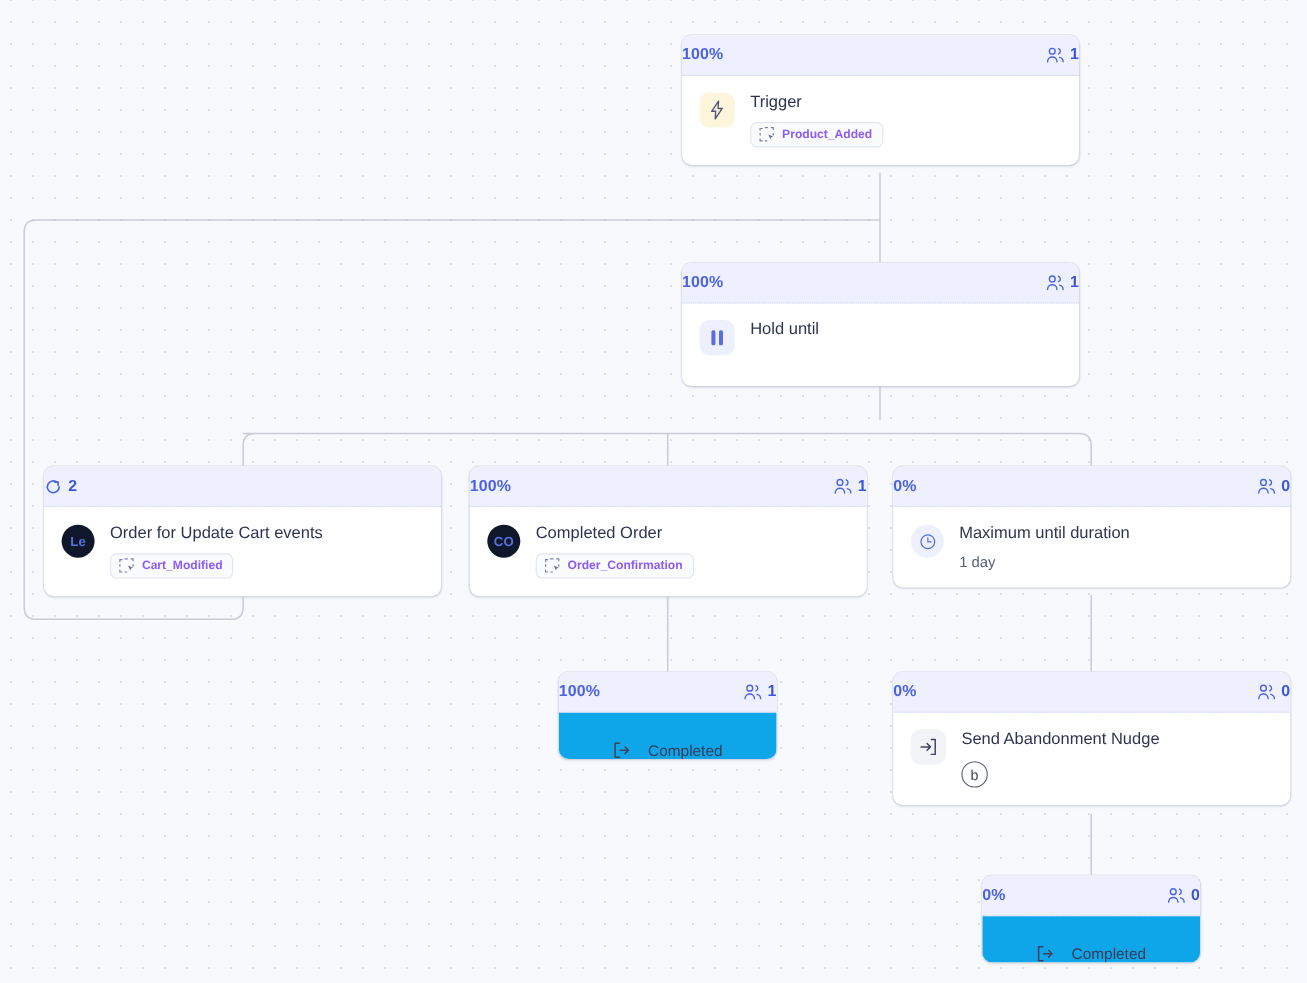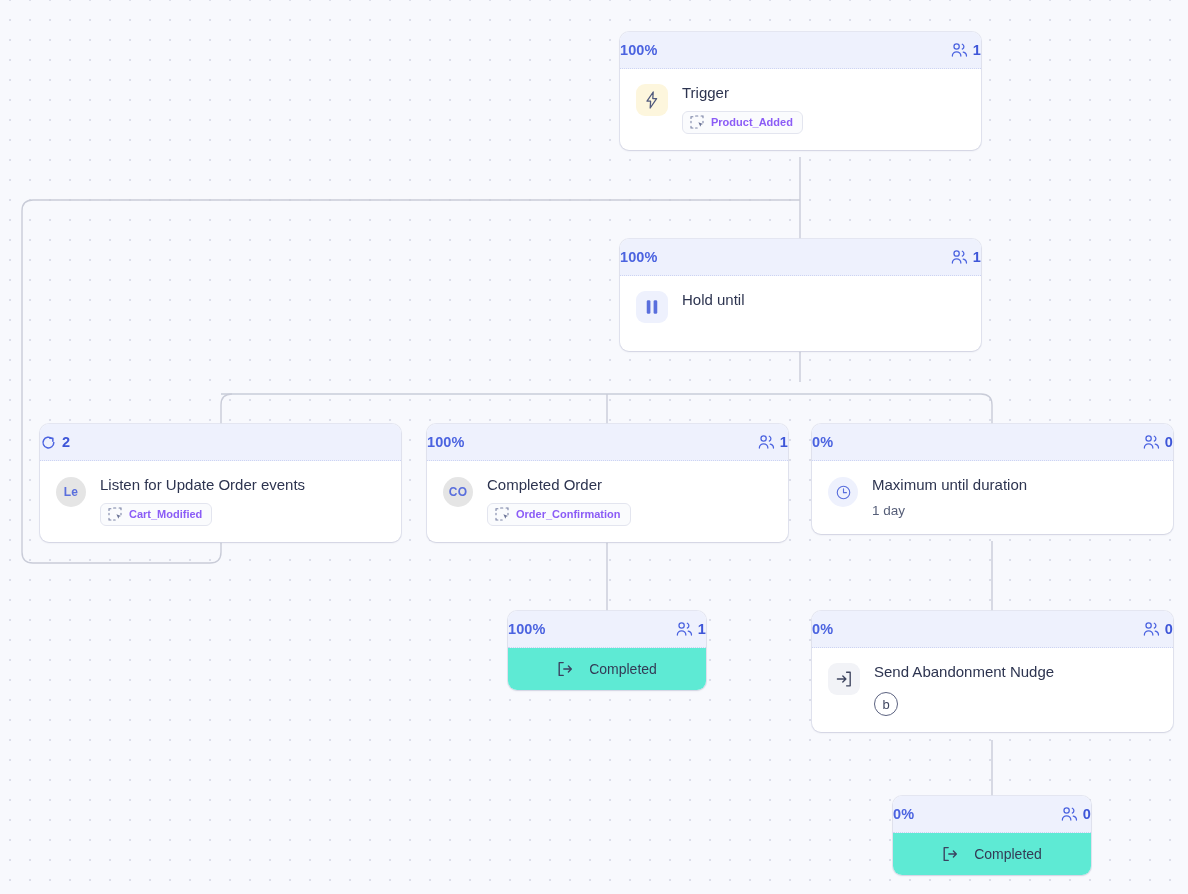--- a/index.html
+++ b/index.html
@@ -82,21 +82,21 @@
     margin-top: 1px;
   }
   .icon-tile.amber { background: #fdf6dd; }
   .icon-tile.lav   { background: #eef1fd; }
   .icon-tile.grey  { background: #f2f3f7; }
 
   .avatar {
     width: 30px;
     height: 30px;
     border-radius: 50%;
-    background: #e5e5e5;
+    background: #0f172a;
     display: flex;
     align-items: center;
     justify-content: center;
     flex: none;
     margin-top: 2px;
     font-size: 12px;
     font-weight: bold;
     color: #5a6fdd;
     letter-spacing: 0.2px;
   }
@@ -140,22 +140,22 @@
     align-items: center;
     justify-content: center;
     color: #3f4660;
     font-size: 13px;
   }
 
   
   .node.terminal .node-body {
     padding: 0;
     height: 42px;
-    background: #5eead4;
-    align-items: center;
+    background: #0ea5e9;
+    align-items: flex-end;
     justify-content: center;
     gap: 16px;
   }
   .term-label {
     font-size: 14px;
     color: #333b56;
   }
 
   svg { display: block; }
 </style>
@@ -249,21 +249,21 @@
         <svg width="17" height="17" viewBox="0 0 18 18">
           <path d="M14.6 9a5.7 5.7 0 1 1-1.9-4.2" stroke="#4b63e0" stroke-width="1.6" fill="none" stroke-linecap="round"></path>
           <path d="M10.4 4.6h3.2V7.6" stroke="#4b63e0" stroke-width="1.6" fill="none" stroke-linecap="round" stroke-linejoin="round"></path>
         </svg>
         <span class="cnt">2</span>
       </span>
     </div>
     <div class="node-body">
       <div class="avatar">Le</div>
       <div class="node-text">
-        <div class="node-title">Listen for Update Order events</div>
+        <div class="node-title">Order for Update Cart events</div>
         <div class="chip">
           <svg width="14" height="14" viewBox="0 0 14 14">
             <path d="M1 3.5V1.8h1.9M5.6 1h2.2M11.1 1H13v1.8M13 6.2v1.6M1 6.2v1.6M1 11.2V13h1.9M5.6 13h1.6" stroke="#7b84a6" stroke-width="1.1" fill="none" stroke-linecap="round"></path>
             <path d="M8.4 7.2l4.6 1.9-1.9.7-.7 1.9-2-4.5z" fill="#6b7497"></path>
           </svg>
           <span>Cart_Modified</span>
         </div>
       </div>
     </div>
   </div>

